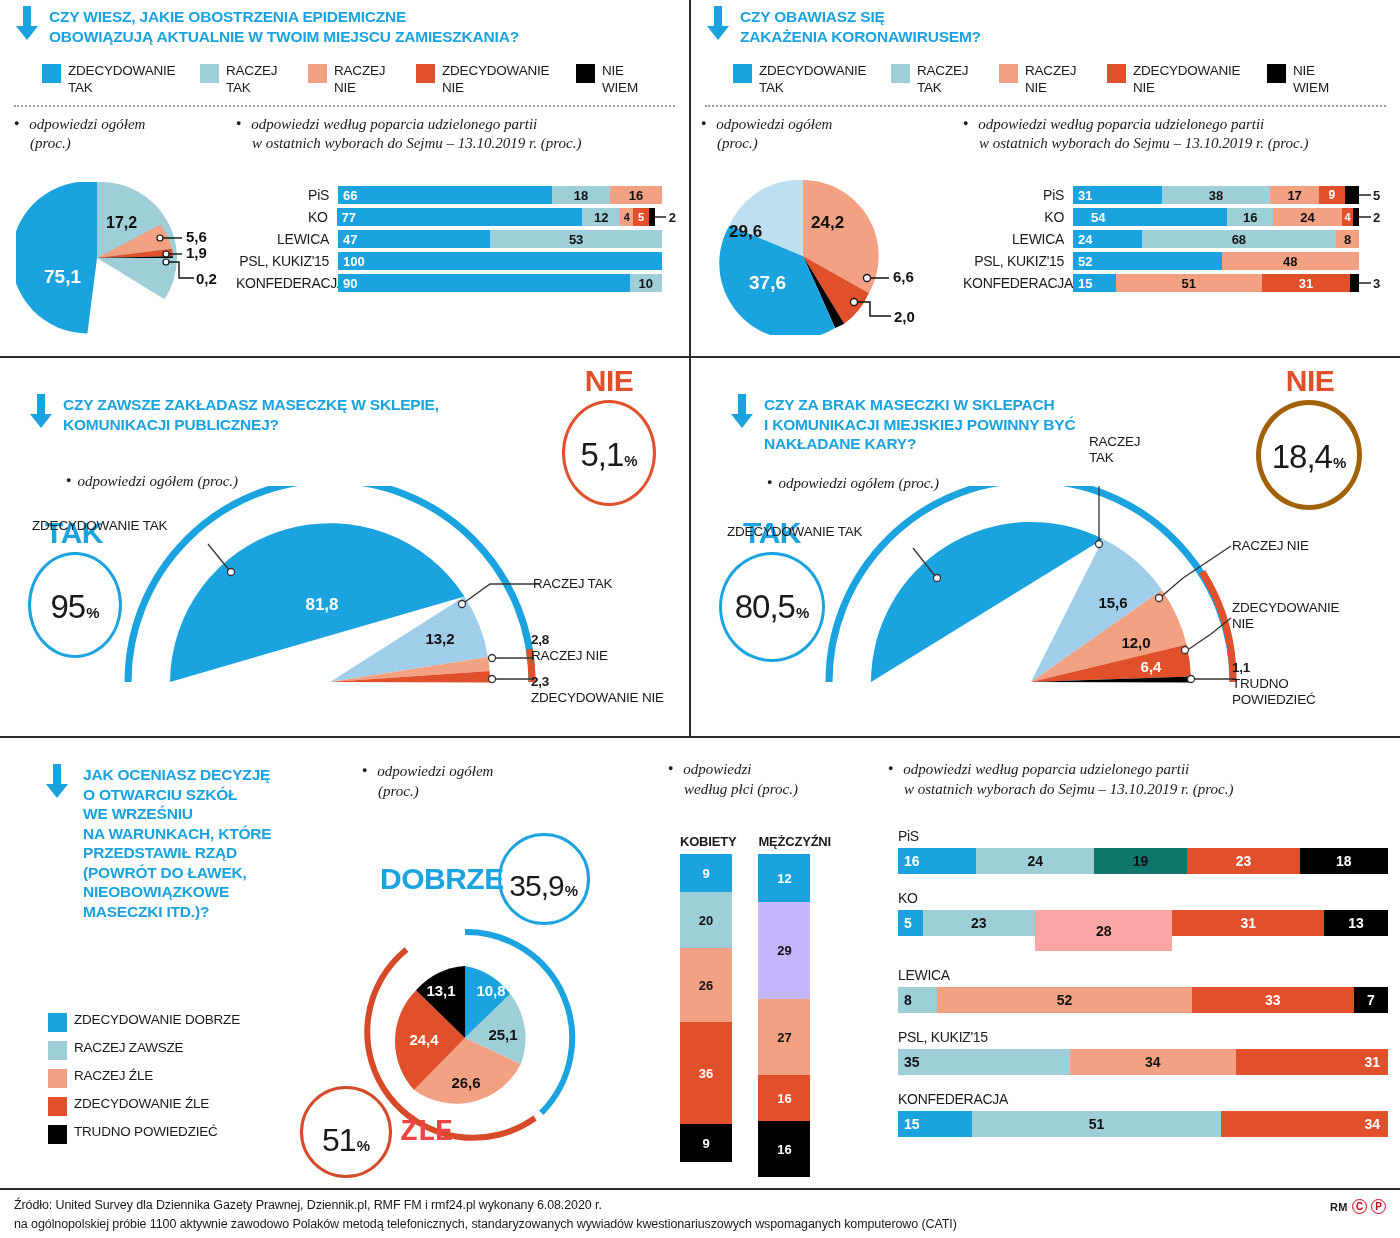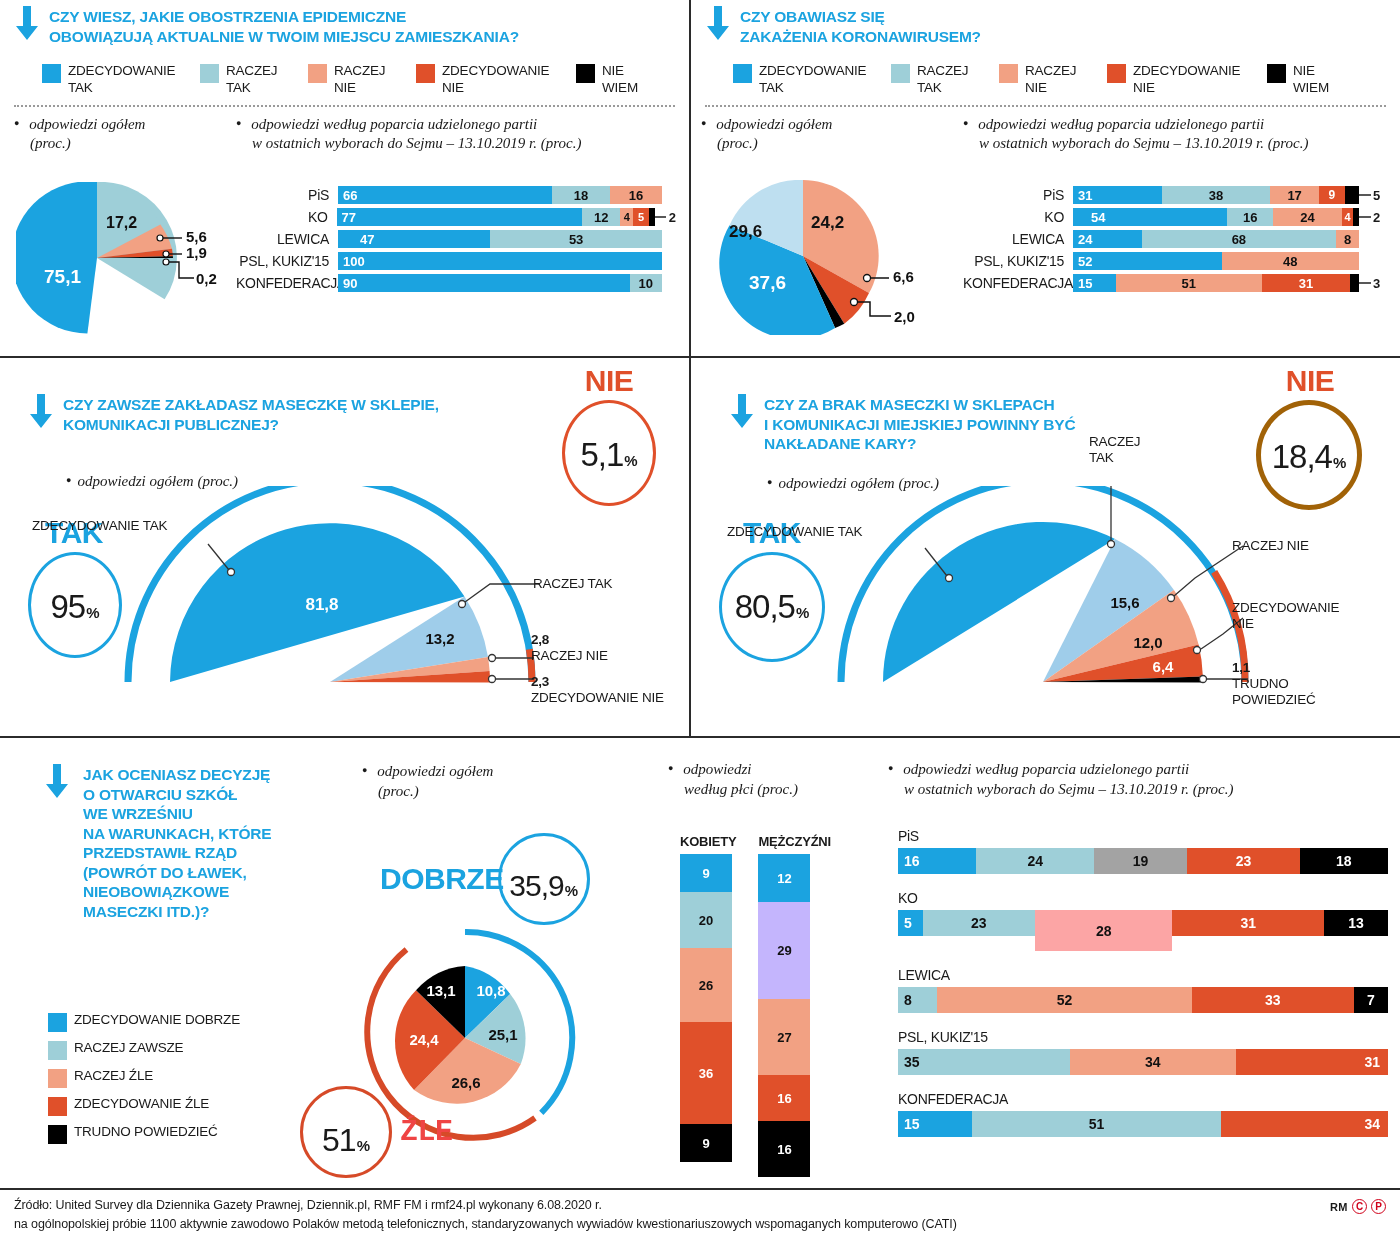--- a/index.html
+++ b/index.html
@@ -171,21 +171,21 @@
       </div>
       <svg width="40" height="18" style="margin-left:0;">
         <line x1="0" y1="9" x2="11" y2="9" stroke="#111" stroke-width="1.4"></line>
       </svg>
       <span class="val-out" style="margin-left:-26px;">2</span>
     </div>
 
     <div class="bar-row" style="margin-bottom:4px;">
       <div class="party-name" style="width:102px; text-align:right; padding-right:9px;">LEWICA</div>
       <div style="display:flex; width:324px;">
-        <div class="seg on-dark" style="width:47%; background:#1BA3E0; justify-content:flex-start; padding-left:22px;">47</div>
+        <div class="seg on-dark" style="width:47%; background:#1BA3E0; justify-content:flex-start; padding-left:5px;">47</div>
         <div class="seg on-light" style="width:53%; background:#9ECFD8;">53</div>
       </div>
     </div>
 
     <div class="bar-row" style="margin-bottom:4px;">
       <div class="party-name" style="width:102px; text-align:right; padding-right:9px;">PSL, KUKIZ'15</div>
       <div style="display:flex; width:324px;">
         <div class="seg on-dark" style="width:100%; background:#1BA3E0; justify-content:flex-start; padding-left:5px;">100</div>
       </div>
     </div>
@@ -434,21 +434,21 @@
   </div>
 
   <div style="position:absolute; left:26px; top:158px; width:140px; height:150px;">
     <div class="circ-label" style="color:#1BA3E0; text-align:center; width:110px;">TAK</div>
     <div class="oval" style="width:106px; height:110px; border:3px solid #1BA3E0; margin:2px 0 0 2px;">
       <span class="big">80,5</span>
       <span class="pct">%</span>
     </div>
   </div>
 
-  <div style="position:absolute; left:132px; top:128px; width:470px; height:210px;">
+  <div style="position:absolute; left:120px; top:128px; width:470px; height:210px;">
     <svg width="470" height="210" viewBox="0 0 470 210">
       <path d="M18 196 A202 202 0 0 1 422 196" fill="none" stroke="#1BA3E0" stroke-width="7"></path>
 
       <path d="M422 196 A202 202 0 0 0 391.2 85.8" fill="none" stroke="#E0502A" stroke-width="7"></path>
 
       <path d="M60 196 A160 160 0 0 1 292.1 53.1 Z" fill="#1BA3E0"></path>
 
       <path d="M220 196 L292.1 53.1 A160 160 0 0 1 350.9 104.0 Z" fill="#9FCDEA"></path>
 
       <path d="M220 196 L350.9 104.0 A160 160 0 0 1 375.6 158.6 Z" fill="#F2A183"></path>
@@ -612,21 +612,21 @@
     <span style="margin-left:16px;">w ostatnich wyborach do Sejmu – 13.10.2019 r. (proc.)</span>
   </div>
 
   <div style="position:absolute; left:898px; top:90px; width:492px;">
 
     <div style="margin-bottom:16px;">
       <div class="party-name" style="margin-bottom:4px;">PiS</div>
       <div style="display:flex; width:490px;">
         <div class="seg on-dark" style="width:16%; background:#1BA3E0; height:26px; justify-content:flex-start; padding-left:6px; font-size:14px;">16</div>
         <div class="seg on-light" style="width:24%; background:#9ECFD8; height:26px; font-size:14px;">24</div>
-        <div class="seg on-light" style="width:19%; background:#a3a3a3; height:26px; font-size:14px;">19</div>
+        <div class="seg on-light" style="width:19%; background:#0f766e; height:26px; font-size:14px;">19</div>
         <div class="seg on-dark" style="width:23%; background:#E0502A; height:26px; font-size:14px;">23</div>
         <div class="seg on-dark" style="width:18%; background:#000; height:26px; font-size:14px;">18</div>
       </div>
     </div>
 
     <div style="margin-bottom:16px;">
       <div class="party-name" style="margin-bottom:4px;">KO</div>
       <div style="display:flex; width:490px;">
         <div class="seg on-dark" style="width:5%; background:#1BA3E0; height:26px; justify-content:flex-start; padding-left:6px; font-size:14px;">5</div>
         <div class="seg on-light" style="width:23%; background:#9ECFD8; height:26px; font-size:14px;">23</div>

